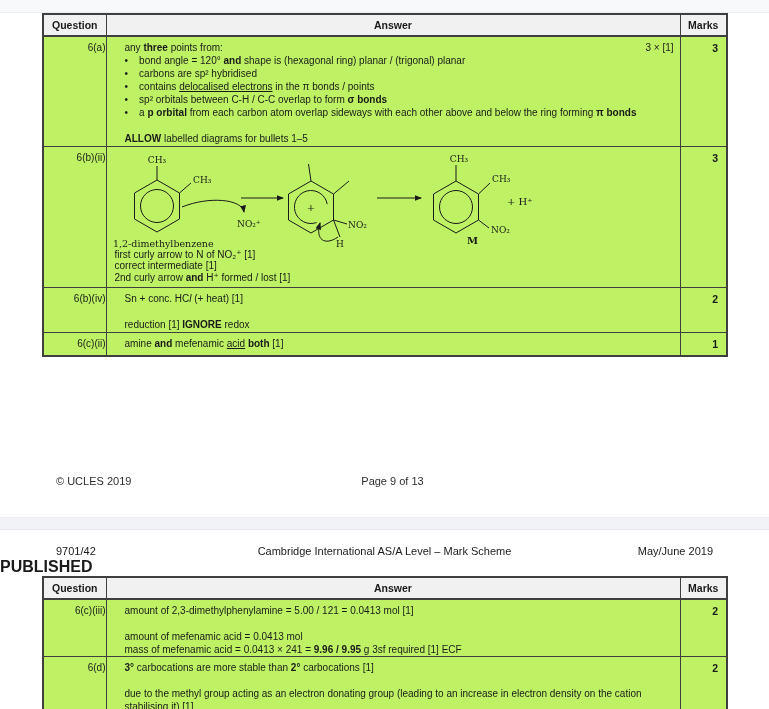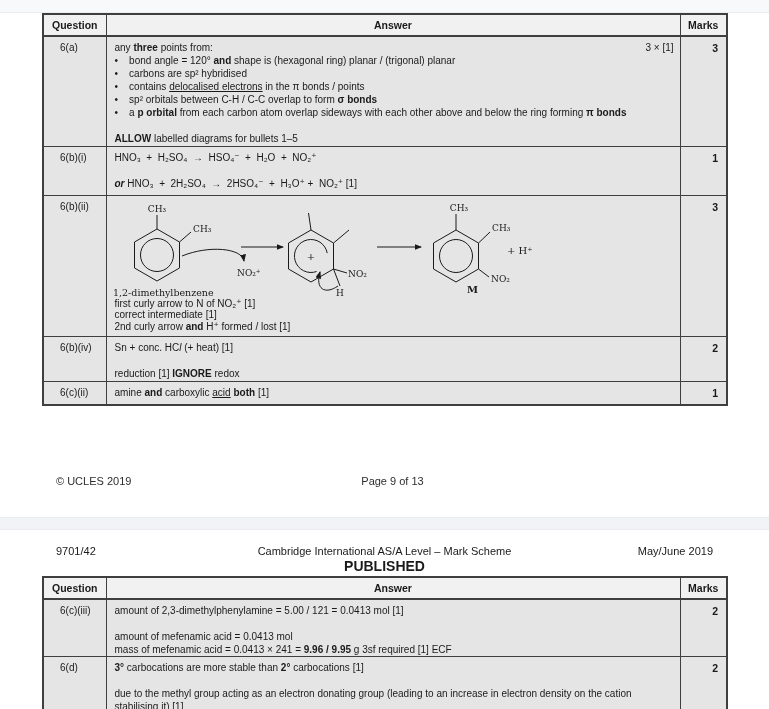--- a/index.html
+++ b/index.html
@@ -6,31 +6,31 @@
   body{
     width:769px;height:709px;overflow:hidden;background:#ffffff;
     font-family:"Liberation Sans","DejaVu Sans",sans-serif;color:#1a1a1a;
     position:relative;
   }
   .band-top{position:absolute;left:0;top:0;width:769px;height:12px;background:#f8f9fb;border-bottom:1px solid #ededf0;}
   .band-gap{position:absolute;left:0;top:517px;width:769px;height:11px;background:#f1f3f6;border-top:1px solid #e9ebef;border-bottom:1px solid #e9ebef;}
 
   table.ms{
     border-collapse:collapse;table-layout:fixed;position:absolute;left:42px;width:686px;
-    font-size:10px;border:2px solid #3f3f3f;background:#e5e5e5;
+    font-size:10px;border:2px solid #3f3f3f;background:#bef264;
   }
   #t1{top:13px;}
   #t2{top:576px;}
   .ms th,.ms td{border:1px solid #3f3f3f;vertical-align:top;padding:0;}
   .ms thead th{
     height:20px;background:#f1f1f1;font-weight:bold;font-size:10.5px;
     vertical-align:middle;text-align:center;border-bottom:2px solid #3f3f3f;
   }
-  td.q{text-align:left;padding-top:5px;padding-left:16px;}
-  td.a{padding:4px 6px 0 8px;position:relative;}
+  td.q{text-align:right;padding-top:5px;padding-left:16px;}
+  td.a{padding:4px 6px 0 18px;position:relative;}
   td.m{text-align:right;padding:5px 8px 0 0;font-weight:bold;font-size:10.5px;}
 
   #t1 tr.r0{height:110px;} #t1 tr.r1{height:49px;} #t1 tr.r2{height:141px;}
   #t1 tr.r3{height:26px;} #t1 tr.r4{height:45px;} #t1 tr.r5{height:24px;} #t1 tr.r6{height:24px;}
   #t2 tr.p0{height:57px;} #t2 tr.p1{height:95px;}
 
   .line{white-space:pre-wrap;line-height:13px;min-height:13px;}
   .b{font-weight:bold;}
   .i{font-style:italic;}
   .u{text-decoration:underline;}
@@ -47,21 +47,21 @@
   .diagram svg .plus{font-size:10px;}
 
   .footer1{position:absolute;top:475px;left:0;width:769px;font-size:11px;color:#2e2e2e;}
   .footer1 .copy{position:absolute;left:56px;top:0;}
   .footer1 .pg{text-align:center;width:100%;padding-left:8px;}
 
   .hdr-line1{position:absolute;top:545px;left:0;width:769px;font-size:11px;}
   .hdr-line1 .code{position:absolute;left:56px;top:0;}
   .hdr-line1 .title{text-align:center;width:100%;}
   .hdr-line1 .session{position:absolute;right:56px;top:0;}
-  .hdr-line2{position:absolute;top:558px;left:0;width:769px;text-align:center;font-weight:bold;font-size:14px;}
+  .hdr-line2{position:absolute;top:558px;left:0;width:769px;font-weight:bold;font-size:16px;}
 </style>
 </head>
 <body>
 
 <div class="band-top"></div>
 <div class="band-gap"></div>
 
 <table class="ms" id="t1">
   <colgroup>
       <col style="width:63px">
@@ -82,29 +82,20 @@
           <div class="line"><span>any </span><span class="b">three</span><span> points from:</span><span class="r">3 × [1]</span></div>
           <div class="line"><span>•    bond angle = 120° </span><span class="b">and</span><span> shape is (hexagonal ring) planar / (trigonal) planar</span></div>
           <div class="line"><span>•    carbons are sp² hybridised</span></div>
           <div class="line"><span>•    contains </span><span class="u">delocalised electrons</span><span> in the π bonds / points</span></div>
           <div class="line"><span>•    sp² orbitals between C-H / C-C overlap to form </span><span class="b">σ bonds</span></div>
           <div class="line"><span>•    a </span><span class="b">p orbital</span><span> from each carbon atom overlap sideways with each other above and below the ring forming </span><span class="b">π bonds</span></div>
           <div class="line">&nbsp;</div>
           <div class="line"><span class="b">ALLOW</span><span> labelled diagrams for bullets 1–5</span></div>
         </td>
       <td class="m">3</td>
-    </tr>
-    <tr class="r1">
-      <td class="q">6(b)(i)</td>
-      <td class="a">
-          <div class="line"><span>HNO₃  +  H₂SO₄  →  HSO₄⁻  +  H₂O  +  NO₂⁺</span></div>
-          <div class="line">&nbsp;</div>
-          <div class="line"><span class="b i">or</span><span> HNO₃  +  2H₂SO₄  →  2HSO₄⁻  +  H₃O⁺ +  NO₂⁺ [1]</span></div>
-        </td>
-      <td class="m">1</td>
     </tr>
     <tr class="r2">
       <td class="q">6(b)(ii)</td>
       <td class="a">
         <div class="diagram">
           <svg width="432" height="100" viewBox="0 0 432 100">
             <defs>
               <marker id="ah" markerWidth="9" markerHeight="8" refX="6.5" refY="3" orient="auto">
                 <path d="M0,0 L7.5,3 L0,6 z" fill="#1a1a1a"></path>
               </marker>
@@ -164,21 +155,21 @@
       <td class="a">
           <div class="line"><span>Sn + conc. HC</span><span class="i">l</span><span> (+ heat) [1]</span></div>
           <div class="line">&nbsp;</div>
           <div class="line"><span>reduction [1] </span><span class="b">IGNORE</span><span> redox</span></div>
         </td>
       <td class="m">2</td>
     </tr>
     <tr class="r6">
       <td class="q">6(c)(ii)</td>
       <td class="a">
-          <div class="line"><span>amine </span><span class="b">and</span><span> carboxylic </span><span class="u">acid</span><span> </span><span class="b">both</span><span> [1]</span></div>
+          <div class="line"><span>amine </span><span class="b">and</span><span> mefenamic </span><span class="u">acid</span><span> </span><span class="b">both</span><span> [1]</span></div>
         </td>
       <td class="m">1</td>
     </tr>
   </tbody>
 </table>
 
 <div class="footer1">
   <span class="copy">© UCLES 2019</span>
   <div class="pg">Page 9 of 13</div>
 </div>

